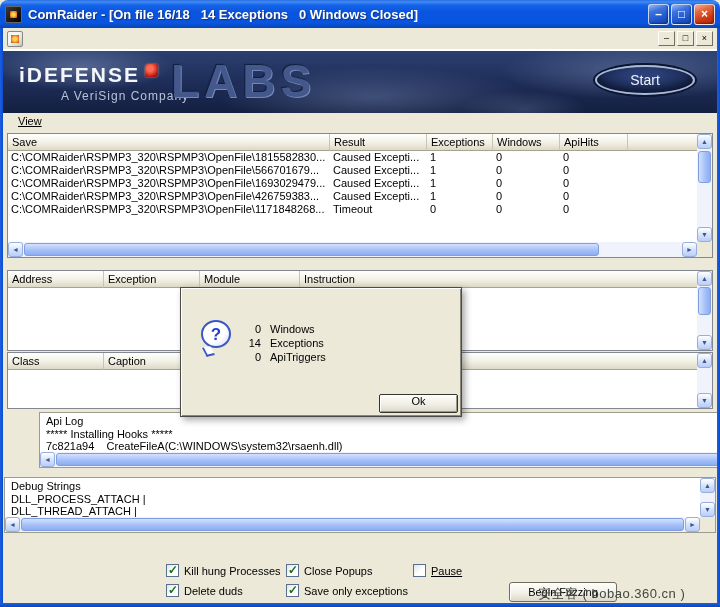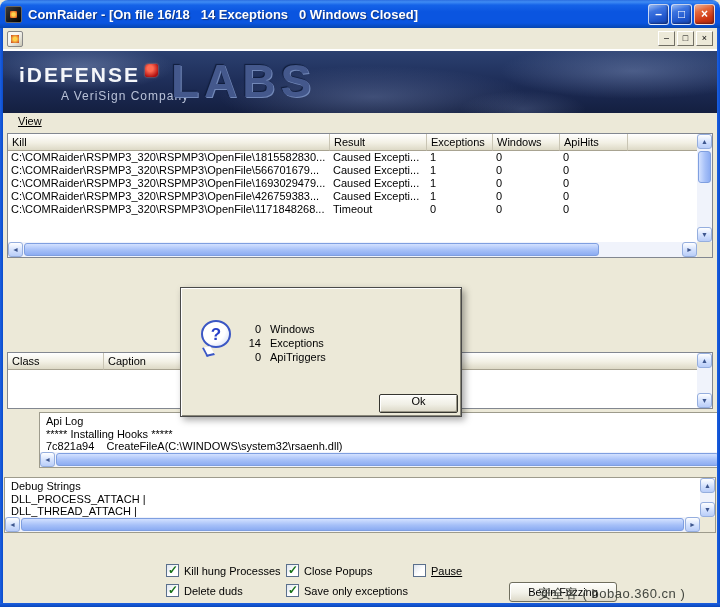--- a/index.html
+++ b/index.html
@@ -155,29 +155,32 @@
   </div>
 
   <div class="banner">
     <div class="map"></div>
     <div class="brand">
       <span>iDEFENSE</span>
       <span class="brand-logo"></span>
     </div>
     <div class="brand-sub">A VeriSign Company</div>
     <div class="labs">LABS</div>
+    <div class="start-btn">
+        <span>Start</span>
+      </div>
   </div>
 
   <div class="menubar">
     <span class="menu-view">View</span>
   </div>
 
   <div class="listview" style="left:7px; top:133px; width:706px; height:125px;">
     <div class="lv-hdr">
-      <div class="hcell" style="width:322px">Kill</div>
+      <div class="hcell" style="width:322px">Save</div>
       <div class="hcell" style="width:97px">Result</div>
       <div class="hcell" style="width:66px">Exceptions</div>
       <div class="hcell" style="width:67px">Windows</div>
       <div class="hcell" style="width:68px">ApiHits</div>
       <div class="hcell fill"></div>
     </div>
     <div class="lv-body" style="top:17px; right:15px; bottom:15px;">
       <div class="lv-row">
         <div class="cell" style="width:322px">C:\COMRaider\RSPMP3_320\RSPMP3\OpenFile\1815582830...</div>
         <div class="cell" style="width:97px">Caused Excepti...</div>
@@ -222,20 +225,34 @@
     </div>
 
     <div class="sb" style="left:0; right:15px; bottom:0; height:15px;">
       <div class="sb-btn" style="left:0; top:0;"><span>◄</span></div>
       <div class="sb-thumb" style="left:16px; width:575px; top:1px; height:13px;"></div>
       <div class="sb-btn" style="right:0; top:0;"><span>►</span></div>
     </div>
     <div class="sb-corner" style="right:0; bottom:0; width:15px; height:15px;"></div>
   </div>
 
+  <div class="listview" style="left:7px; top:270px; width:706px; height:81px;">
+    <div class="lv-hdr">
+      <div class="hcell" style="width:96px">Address</div>
+      <div class="hcell" style="width:96px">Exception</div>
+      <div class="hcell" style="width:100px">Module</div>
+      <div class="hcell fill">Instruction</div>
+    </div>
+    <div class="lv-body" style="top:17px; right:15px; bottom:0;"></div>
+    <div class="sb sb-v" style="right:0; top:0; bottom:0; width:15px;">
+      <div class="sb-btn" style="top:0; left:0;"><span>▲</span></div>
+      <div class="sb-thumb" style="top:16px; height:28px;"></div>
+      <div class="sb-btn" style="bottom:0; left:0;"><span>▼</span></div>
+    </div>
+  </div>
 
   <div class="listview" style="left:7px; top:352px; width:706px; height:57px;">
     <div class="lv-hdr">
       <div class="hcell" style="width:96px">Class</div>
       <div class="hcell fill">Caption</div>
     </div>
     <div class="lv-body" style="top:17px; right:15px; bottom:0;"></div>
     <div class="sb sb-v" style="right:0; top:0; bottom:0; width:15px;">
       <div class="sb-btn" style="top:0; left:0;"><span>▲</span></div>
       <div class="sb-btn" style="bottom:0; left:0;"><span>▼</span></div>

